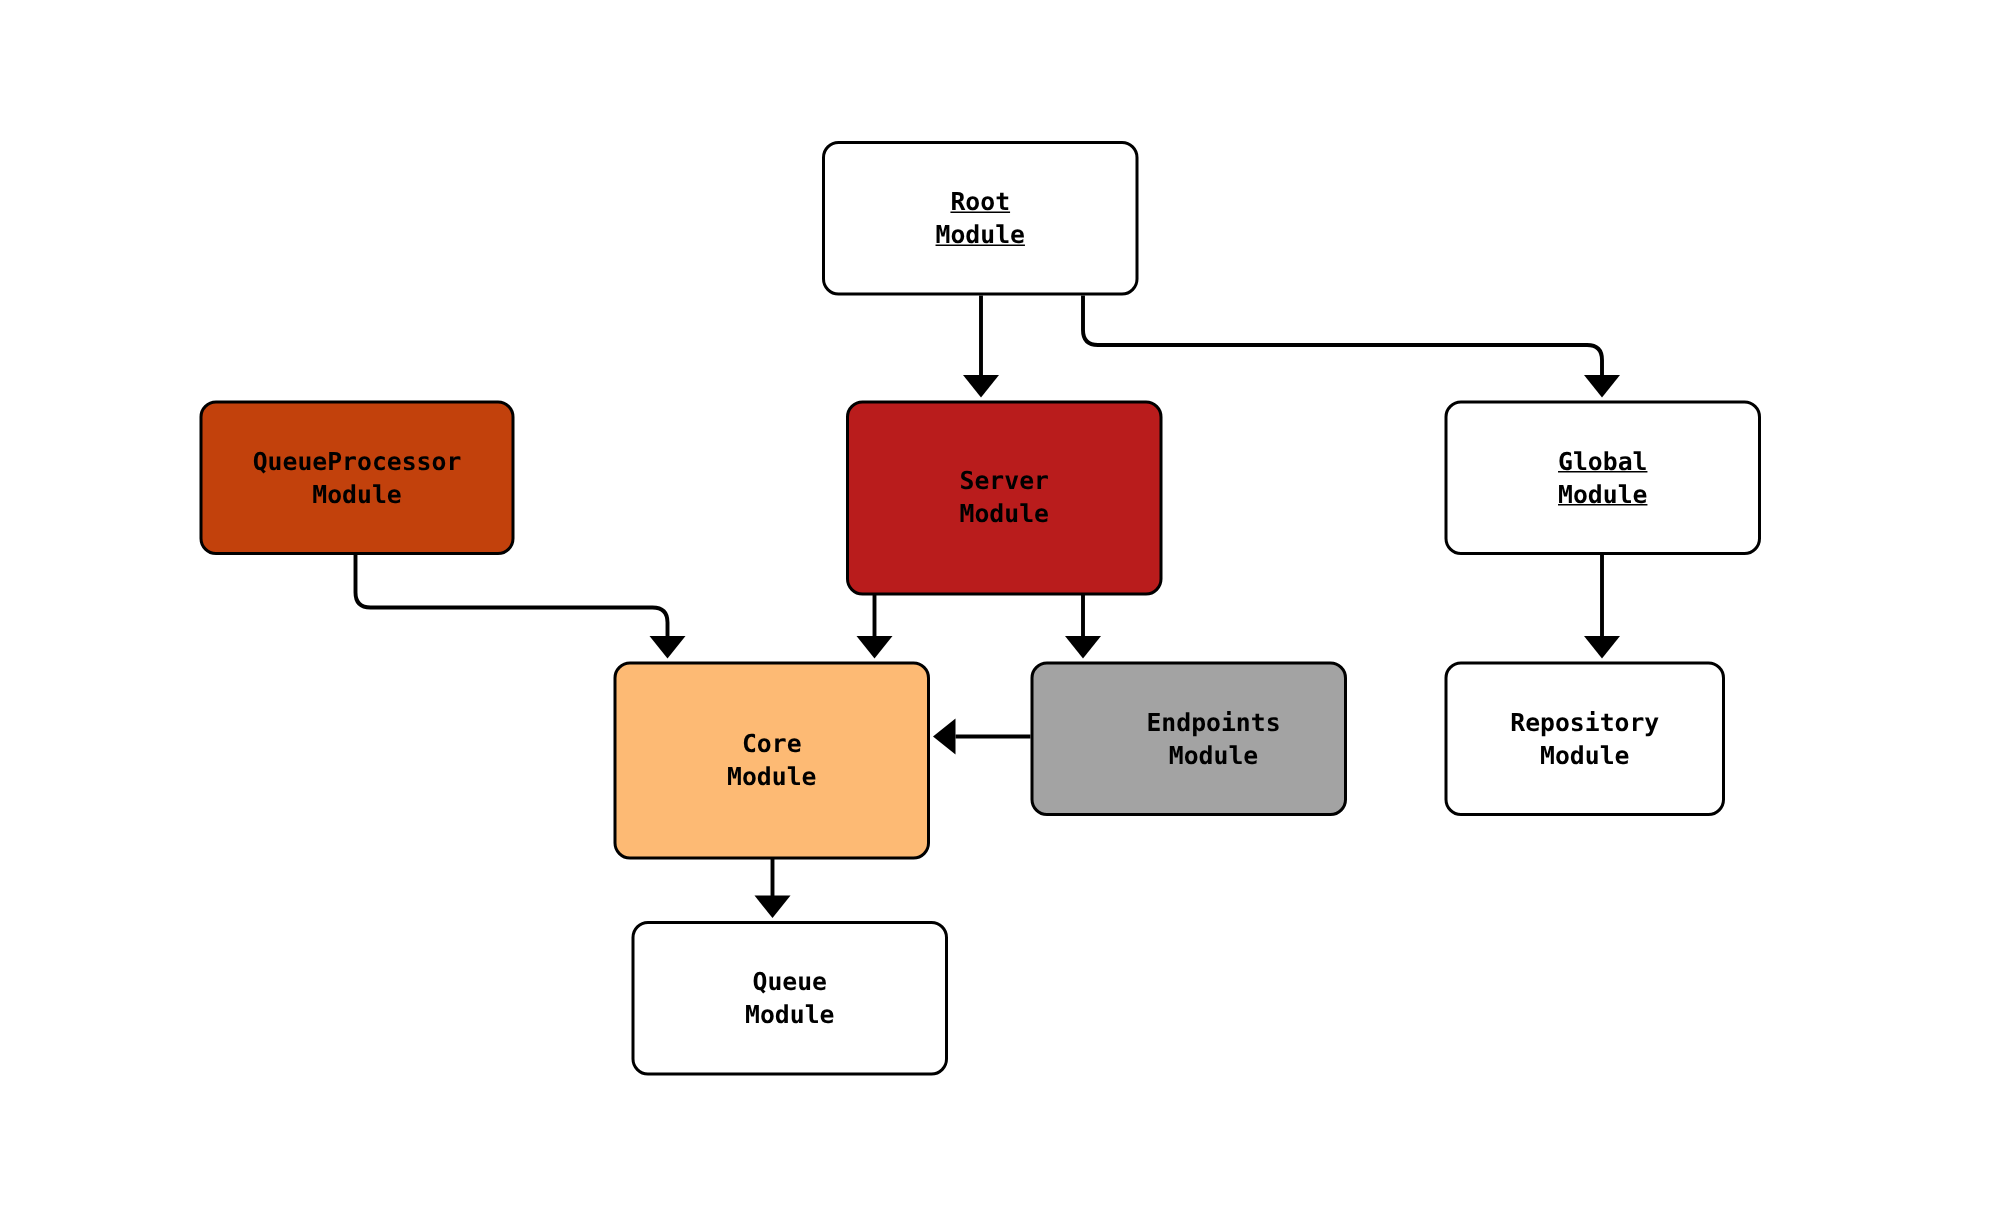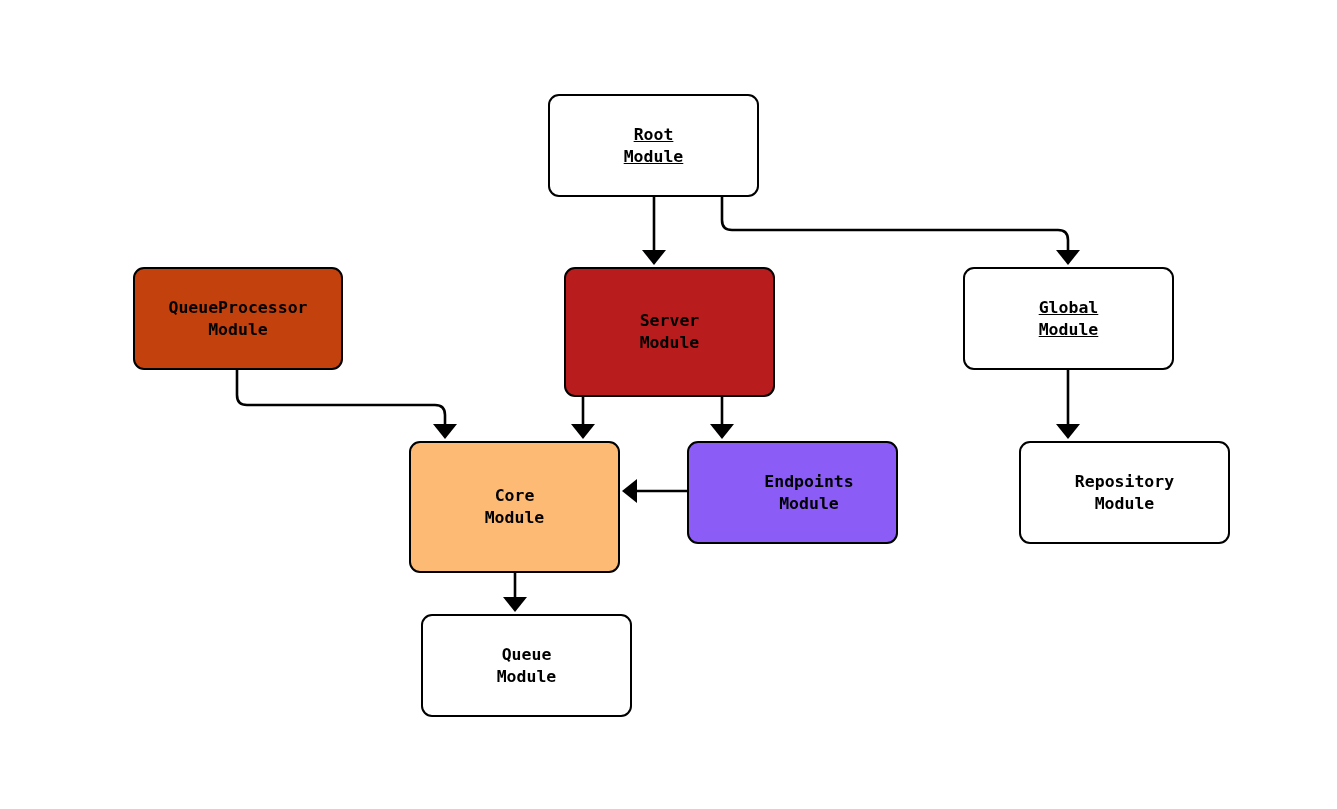--- a/index.html
+++ b/index.html
@@ -100,25 +100,25 @@
         <div class="node-line">Module</div>
       </div>
       <div class="node" style="left: 963px; top: 267px; width: 211px; height: 103px; border-color: rgb(0, 0, 0); background: rgb(255, 255, 255); text-decoration: underline;">
         <div class="node-line">Global</div>
         <div class="node-line">Module</div>
       </div>
       <div class="node" style="left: 409px; top: 441px; width: 211px; height: 132px; border-color: rgb(0, 0, 0); background: #fdba74;">
         <div class="node-line">Core</div>
         <div class="node-line">Module</div>
       </div>
-      <div class="node" style="left: 687px; top: 441px; width: 211px; height: 103px; border-color: rgb(0, 0, 0); background: #8b5cf6; padding-left: 33px;">
+      <div class="node" style="left: 687px; top: 441px; width: 211px; height: 103px; border-color: rgb(0, 0, 0); background: #a3a3a3; padding-left: 33px;">
         <div class="node-line">Endpoints</div>
         <div class="node-line">Module</div>
       </div>
-      <div class="node" style="left: 1019px; top: 441px; width: 211px; height: 103px; border-color: rgb(0, 0, 0); background: rgb(255, 255, 255);">
+      <div class="node" style="left: 963px; top: 441px; width: 187px; height: 103px; border-color: rgb(0, 0, 0); background: rgb(255, 255, 255);">
         <div class="node-line">Repository</div>
         <div class="node-line">Module</div>
       </div>
       <div class="node" style="left: 421px; top: 614px; width: 211px; height: 103px; border-color: rgb(0, 0, 0); background: rgb(255, 255, 255);">
         <div class="node-line">Queue</div>
         <div class="node-line">Module</div>
       </div>
     </div>
 
 </div>

